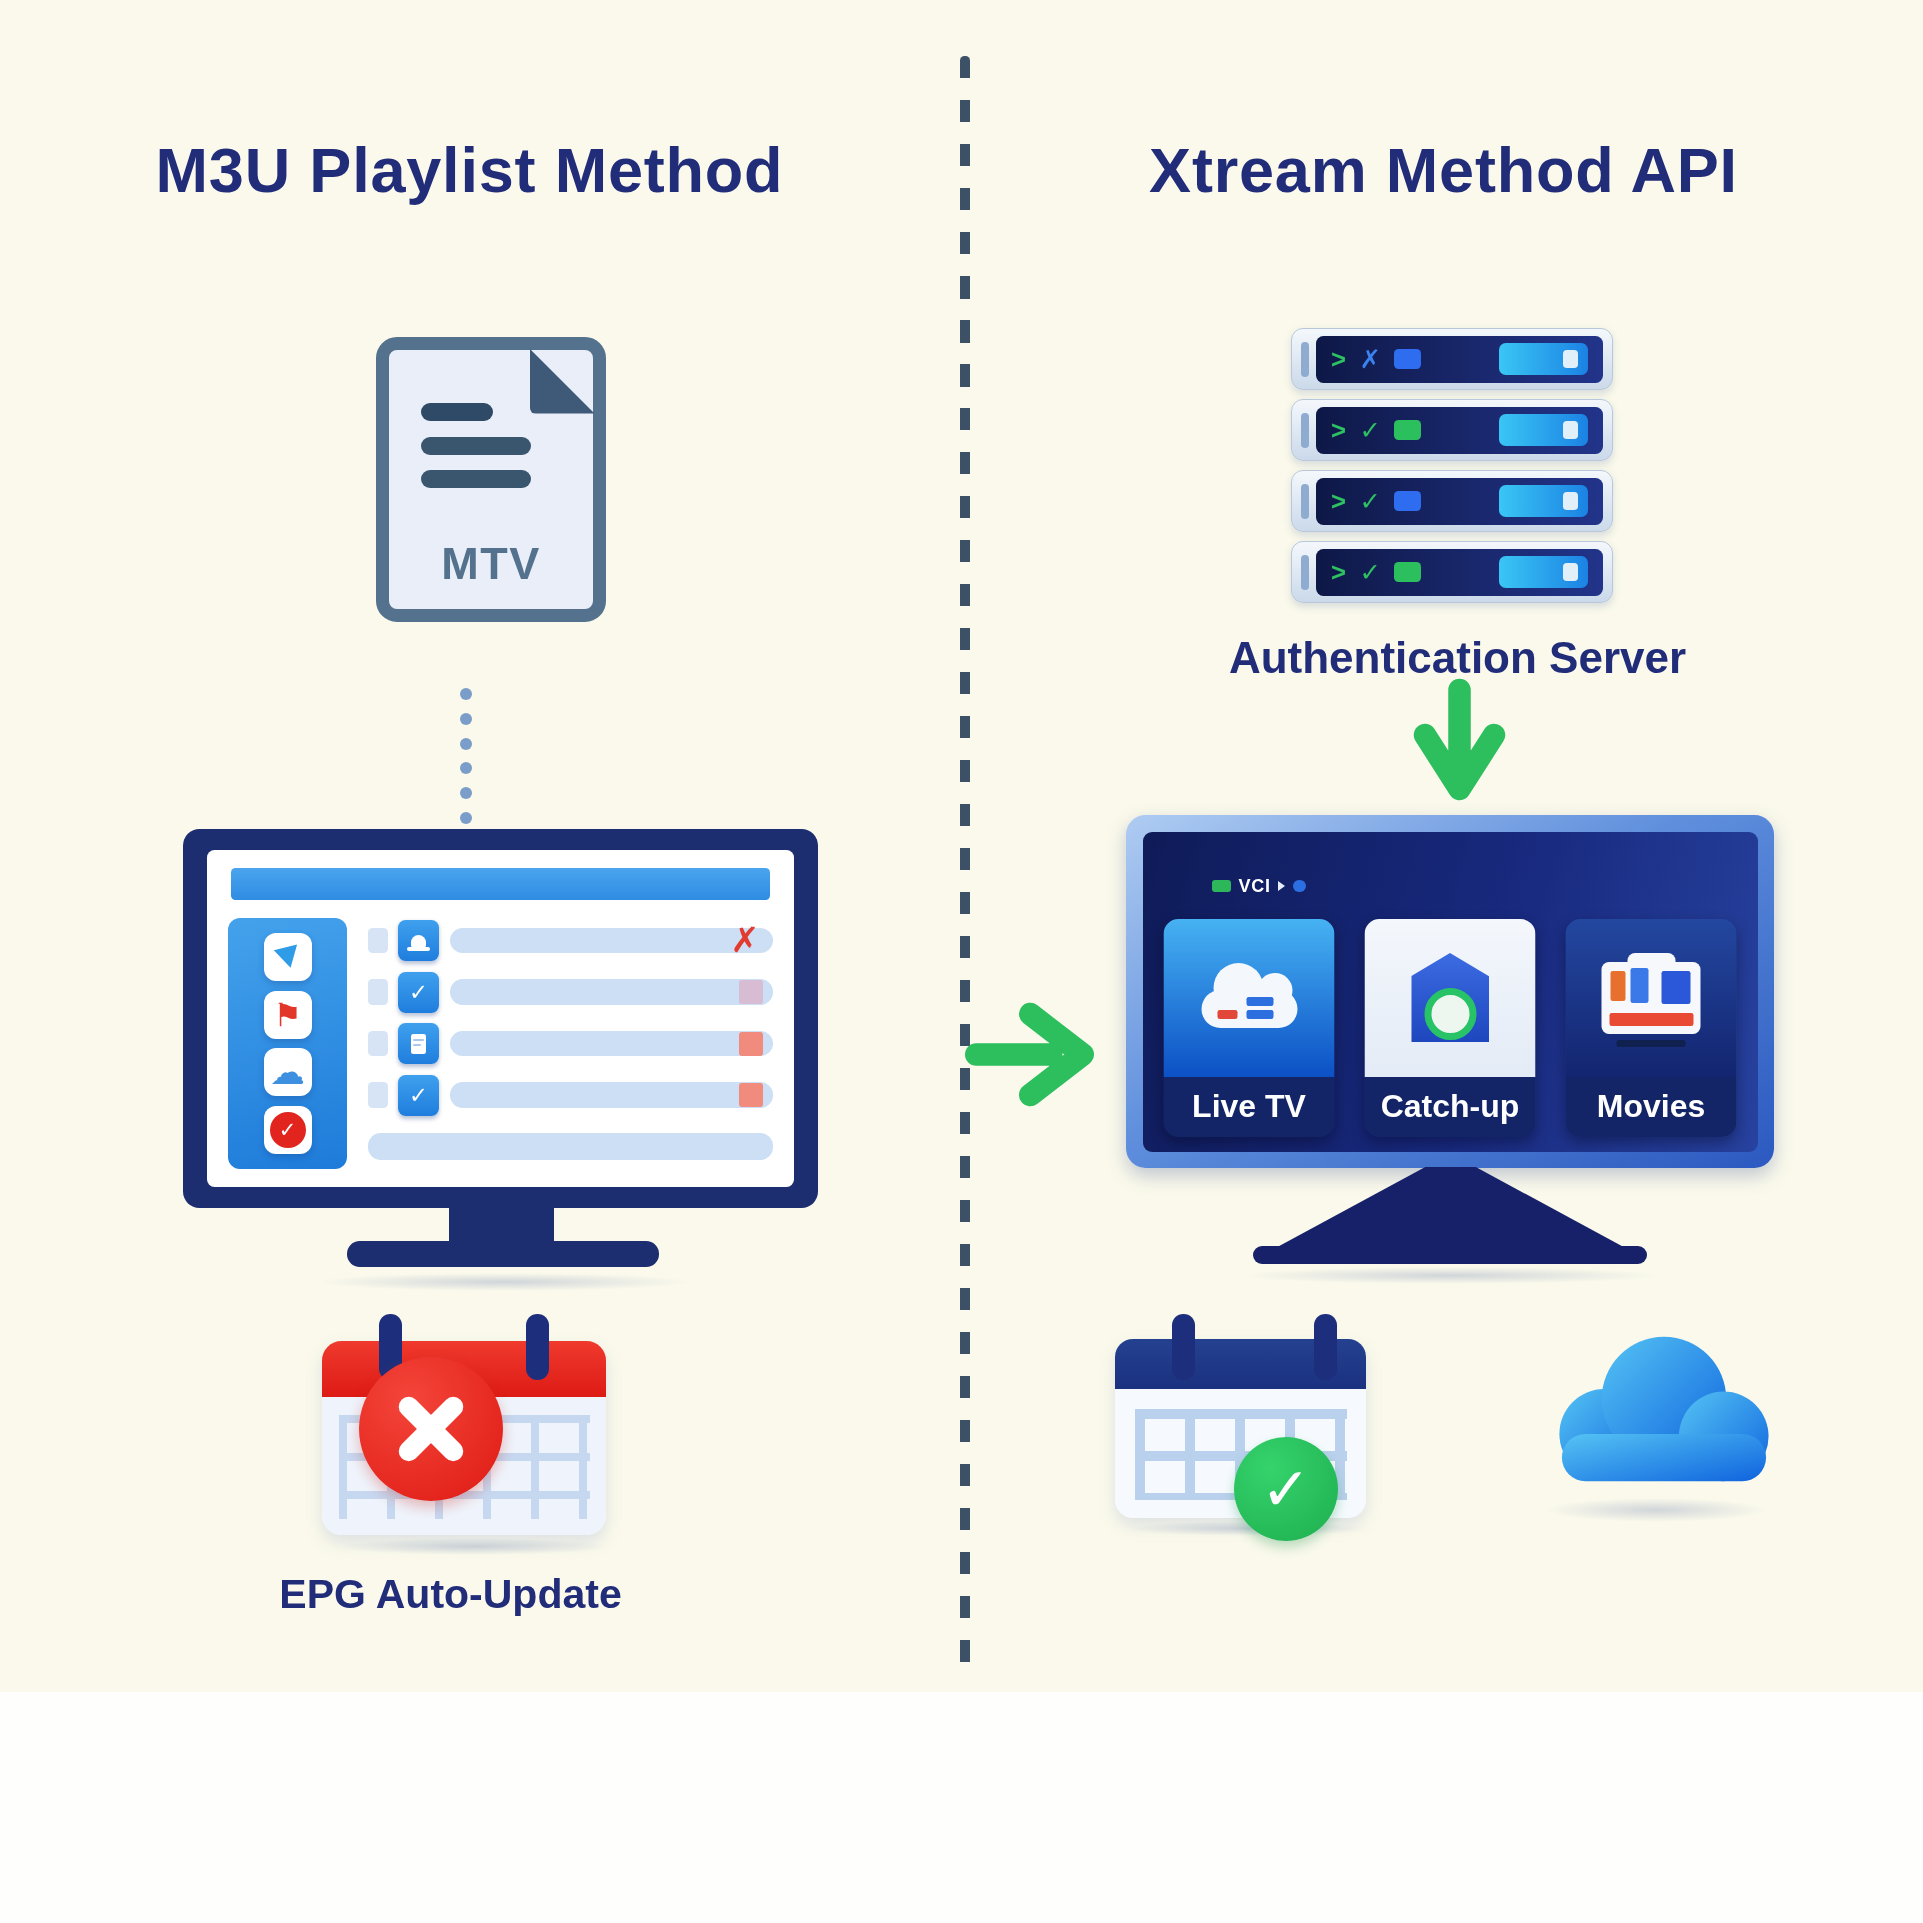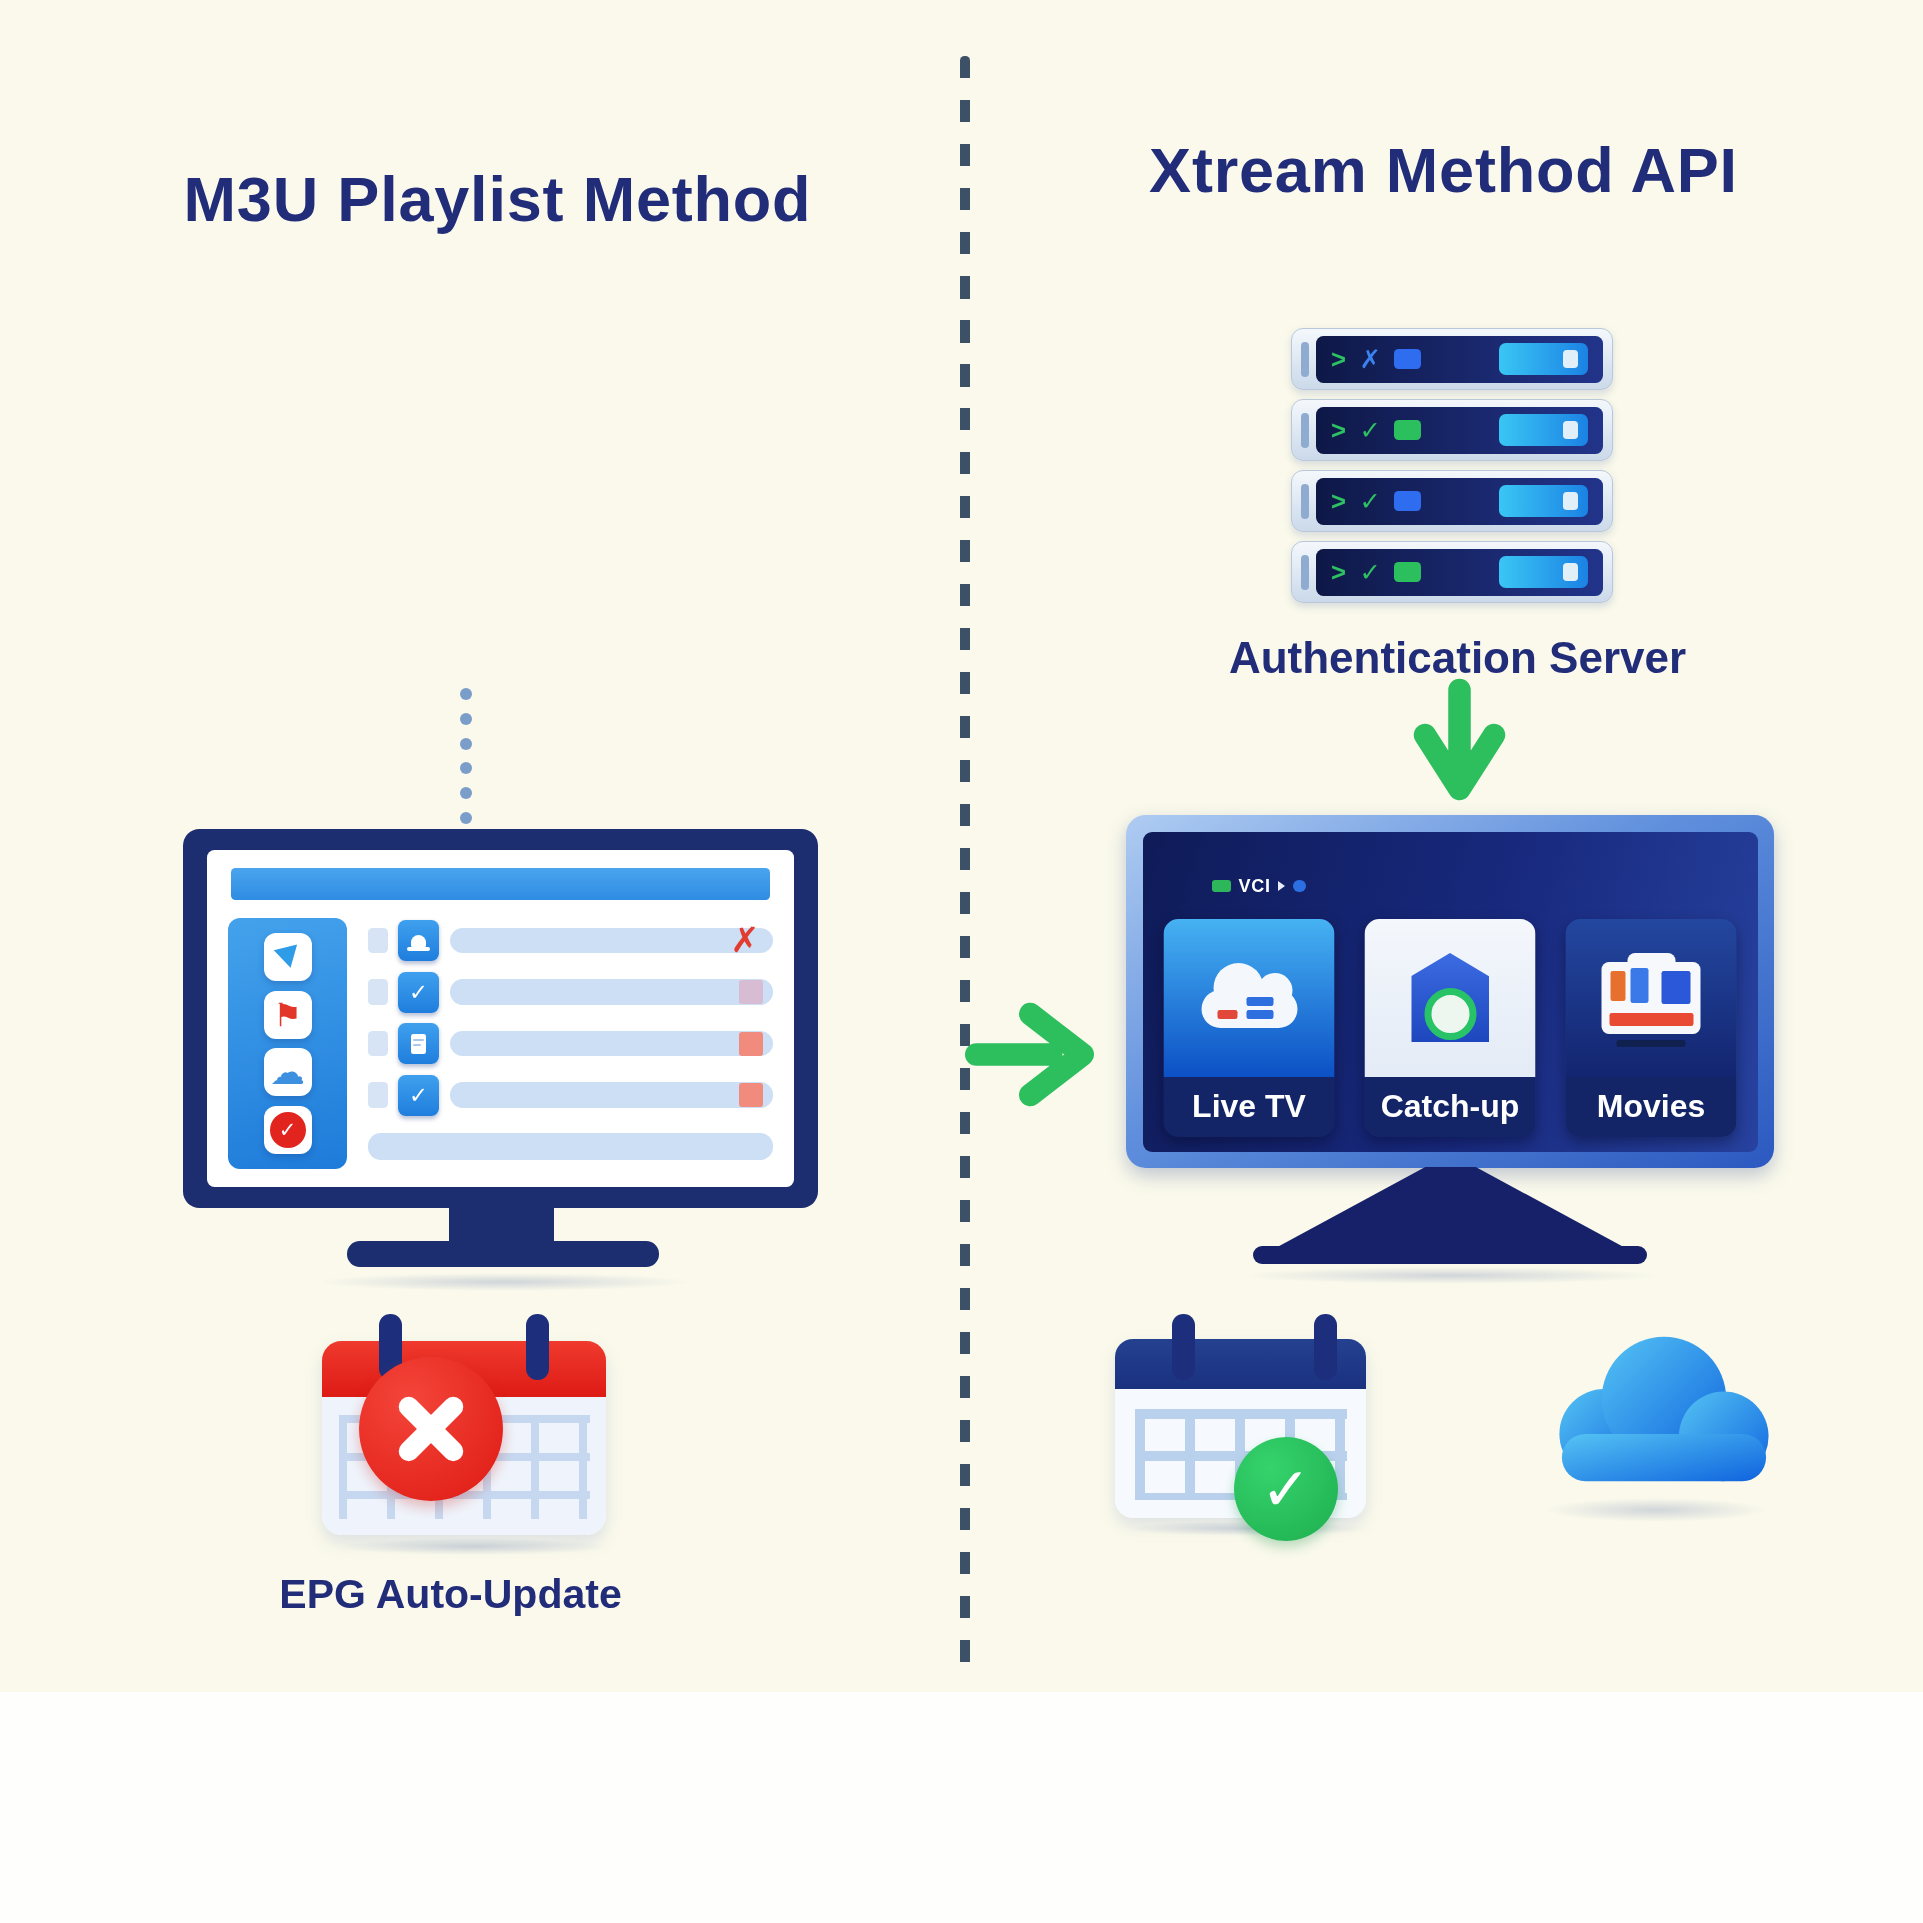--- a/index.html
+++ b/index.html
@@ -11,21 +11,21 @@
   .abs{position:absolute;}
   
   .bottom-strip{left:0;top:1692px;width:1924px;height:231px;background:#FEFEFC;}
   .divider{
     left:960px;top:56px;width:9.8px;height:1619px;
     background:repeating-linear-gradient(180deg,#3D5166 0 22.5px,transparent 22.5px 44px);
     border-radius:4.5px;
   }
   
   .sec-title{font-size:63px;font-weight:800;color:#222D7A;text-align:center;letter-spacing:0.8px;}
-  .ltitle{left:84px;top:134px;width:827px;margin-top:29px;}
+  .ltitle{left:56px;top:134px;width:827px;}
   .rtitle{left:1030px;top:134px;width:827px;}
   .footer-title{left:0;top:1763px;width:1924px;text-align:center;font-size:69px;font-weight:800;color:#41586E;letter-spacing:0.8px;}
   .mini-label{font-weight:800;color:#222D7A;text-align:center;}
   
   .file{left:376px;top:337px;width:204px;height:259px;background:#E9EEF8;border:13.5px solid #54728E;border-radius:21px;}
   .file .fold{position:absolute;top:-1.5px;right:-1.5px;width:65px;height:65px;background:#3E5A78;
     clip-path:polygon(0 0,100% 100%,0 100%);border-radius:0 4.5px 0 6px;}
   .file .ln{position:absolute;left:32px;height:18px;border-radius:9px;background:#3A566F;}
   .file .ln1{top:53px;width:72px;background:#2F4A66;}
   .file .ln2{top:87px;width:110px;}
@@ -177,20 +177,27 @@
 <body>
 
 <div id="canvas">
 
   <div class="abs bottom-strip"></div>
   <div class="abs divider"></div>
 
   <div class="abs sec-title ltitle">M3U Playlist Method</div>
   <div class="abs sec-title rtitle">Xtream Method API</div>
 
+  <div class="abs file">
+    <div class="fold"></div>
+    <div class="ln ln1"></div>
+    <div class="ln ln2"></div>
+    <div class="ln ln3"></div>
+    <div class="badge">MTV</div>
+  </div>
 
   <div class="abs dots">
     <i></i>
       <i></i>
       <i></i>
       <i></i>
       <i></i>
       <i></i>
   </div>
 

